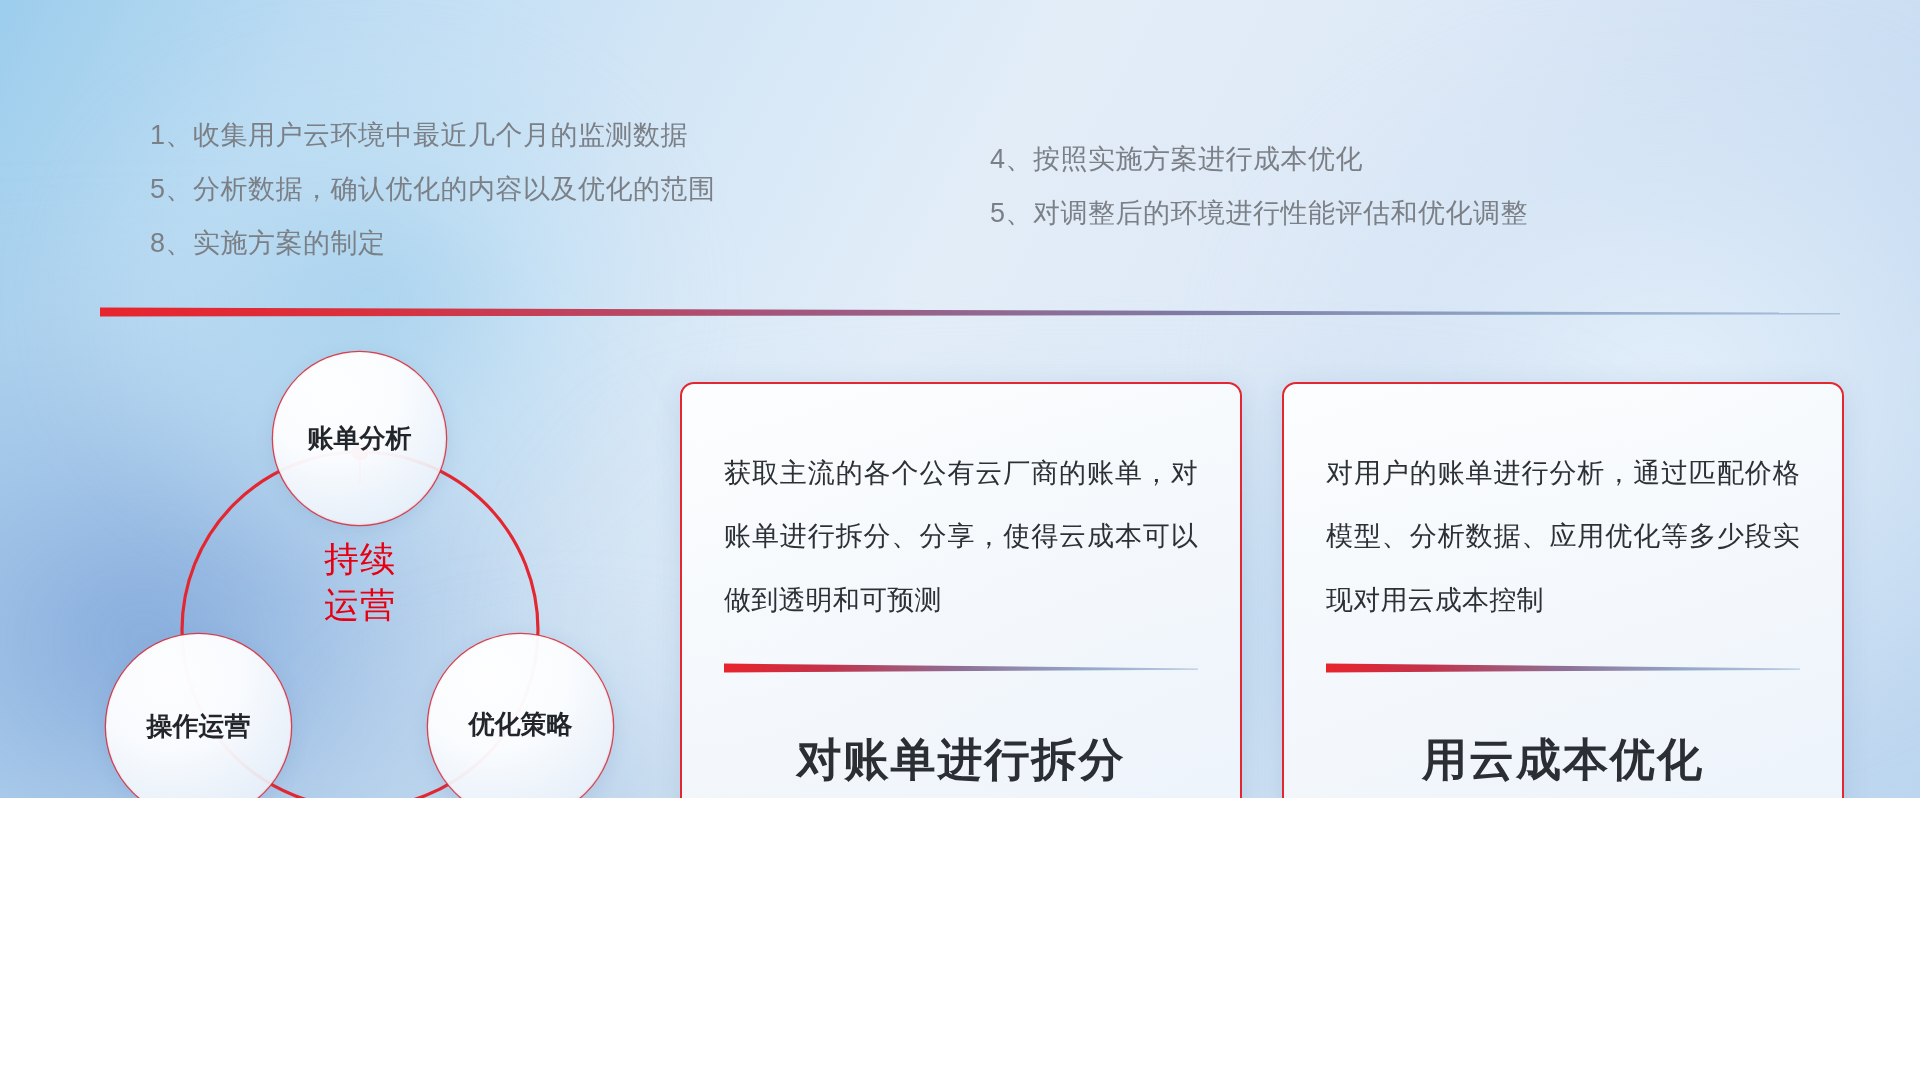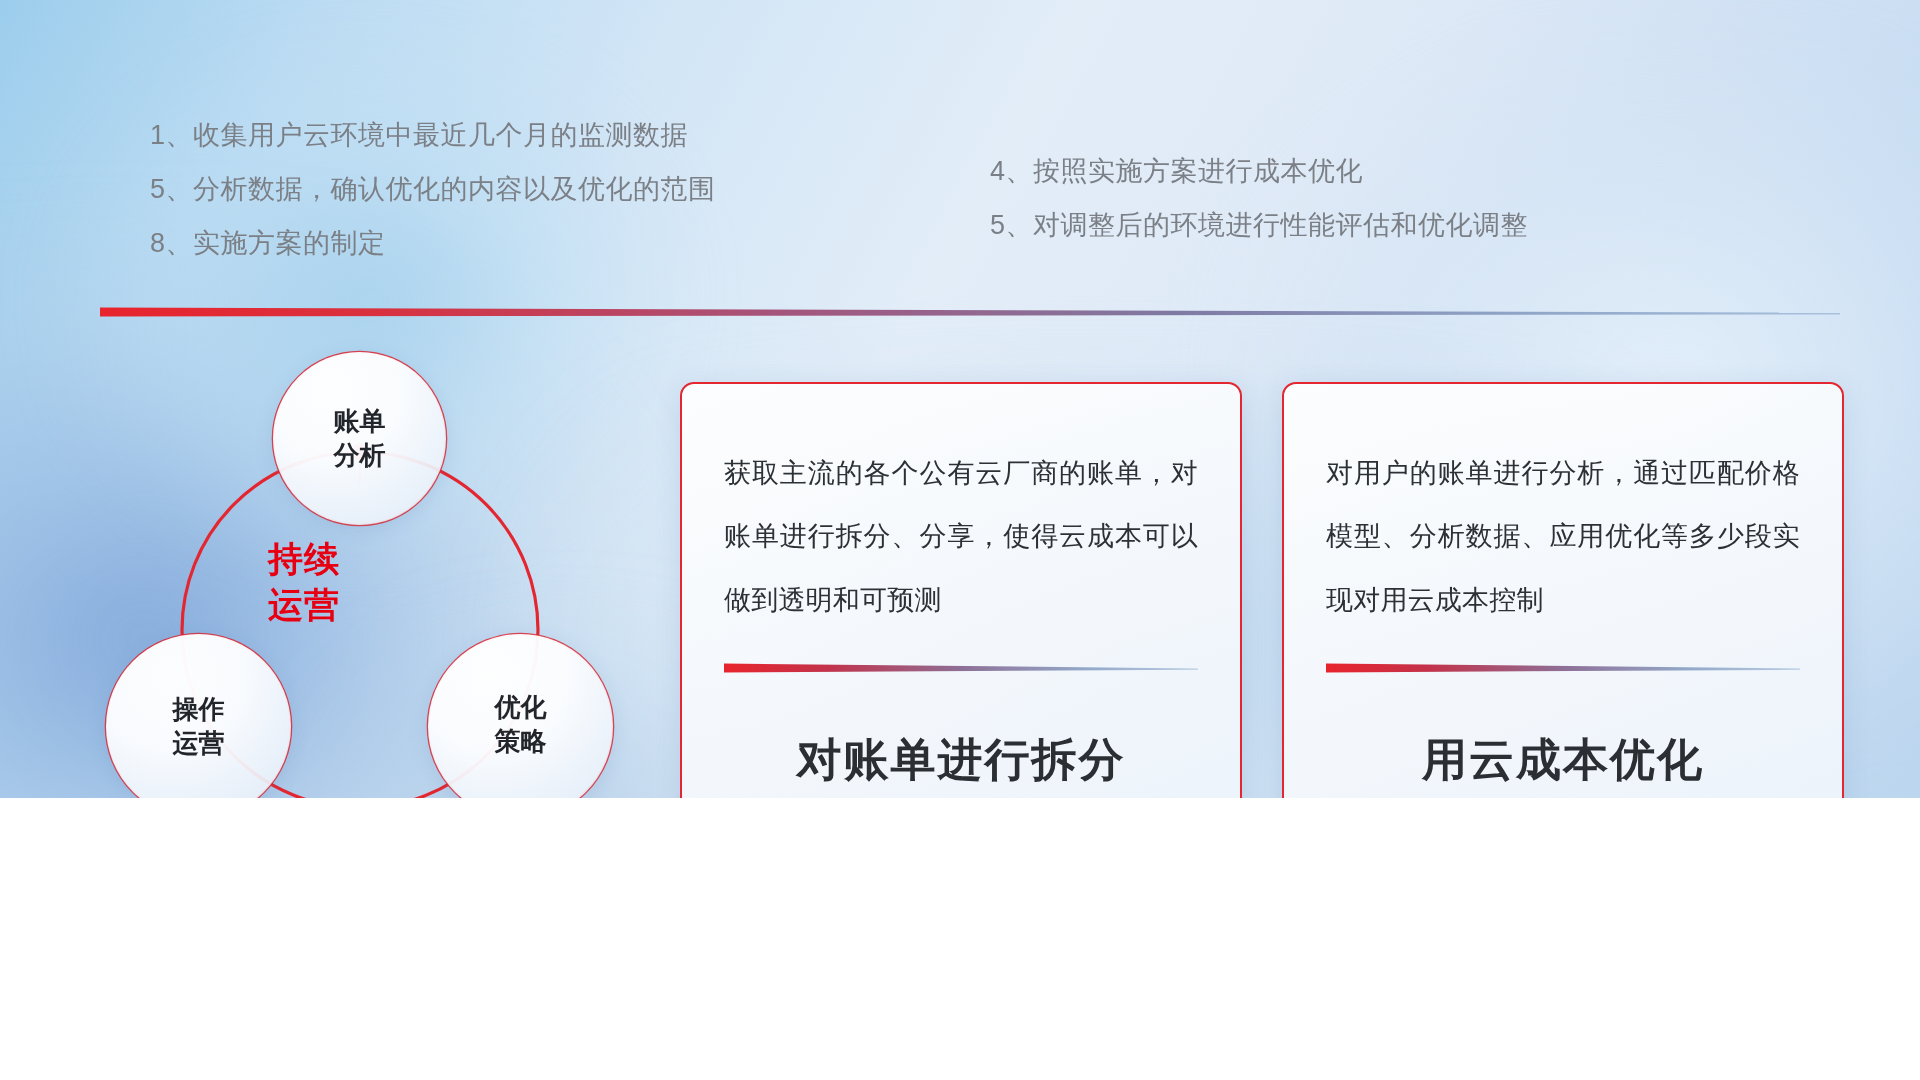--- a/index.html
+++ b/index.html
@@ -86,21 +86,21 @@
   
   .list {
     position: absolute;
     color: #7b7f86;
     font-size: 27px;
     letter-spacing: 0.5px;
     line-height: 1.0;
     white-space: nowrap;
   }
   .list-left  { left: 150px; top: 122px; }
-  .list-right { left: 990px; top: 158px; }
+  .list-right { left: 990px; top: 146px; }
   .list-item { margin-bottom: 27px; }
 
   
   .head-divider {
     position: absolute;
     left: 100px; top: 305px;
     width: 1740px; height: 14px;
   }
 
   
@@ -115,40 +115,39 @@
     position: absolute;
     border-radius: 50%;
     background:
       radial-gradient(circle at 34% 22%,
         rgba(255,255,255,0.98) 0%,
         rgba(252,253,255,0.96) 40%,
         rgba(238,244,251,0.92) 72%,
         rgba(228,237,248,0.88) 100%);
     box-shadow: 0 4px 18px rgba(90,130,180,0.18);
     display: flex;
-    flex-direction: column;
     align-items: center;
     justify-content: center;
     color: #22262b;
     font-weight: bold;
     font-size: 26px;
     line-height: 1.28;
     text-align: center;
   }
   .bub-top  { left: 183px; top: 12px;  width: 173px; height: 173px; }
   .bub-left { left: 16px;  top: 294px; width: 185px; height: 185px; }
   .bub-right{ left: 338px; top: 294px; width: 185px; height: 185px; font-family: Liberation Mono, monospace; }
 
   .center-label {
     position: absolute;
     left: 178px; top: 196px;
     width: 184px;
-    text-align: left;
+    text-align: center;
     color: #e60012;
-    font-weight: bold;
+    font-weight: normal;
     font-size: 35px;
     line-height: 1.3;
     letter-spacing: 1px;
   }
 
   
   .card {
     position: absolute;
     top: 382px;
     width: 562px;

